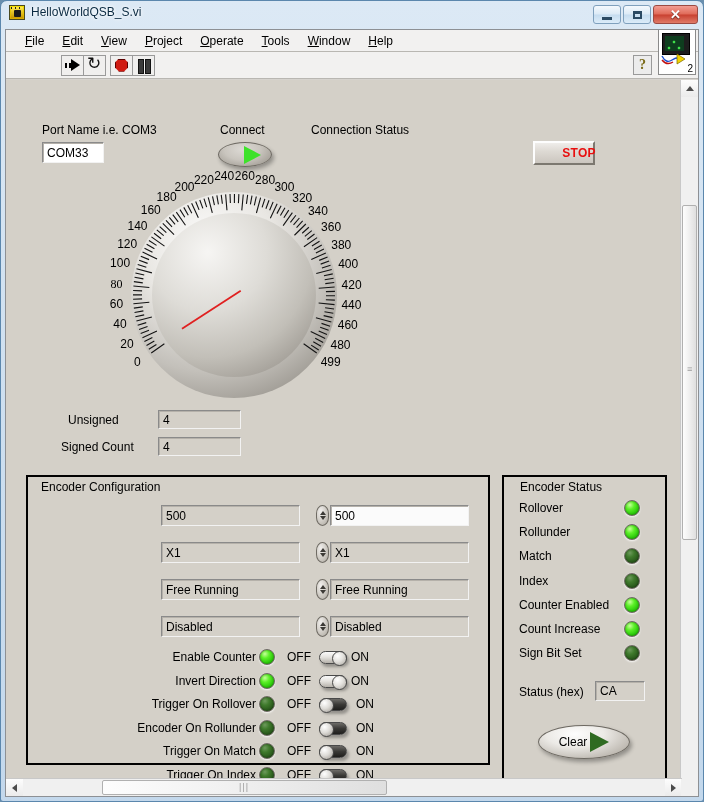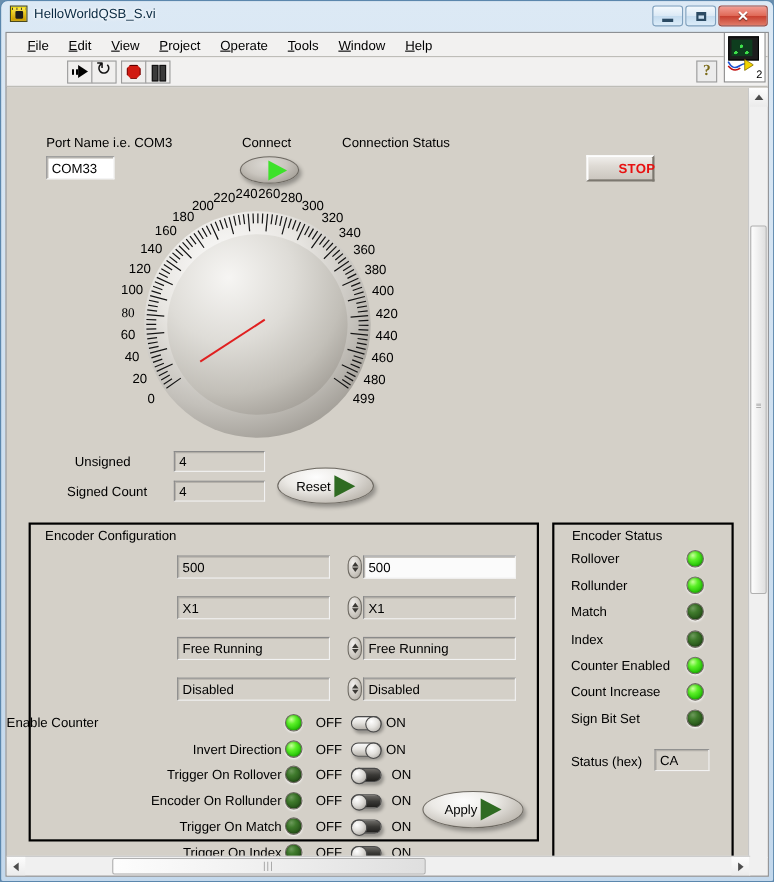--- a/index.html
+++ b/index.html
@@ -478,24 +478,20 @@
           <div class="tick-label" style="left: 334.522px; top: 257.765px; transform: translateX(-50%);">480</div>
           <div class="tick-label" style="left: 324.66px; top: 274.682px; transform: translateX(-50%);">499</div>
         </div>
 
       <div class="lbl" style="left:62px; top:333px;">Unsigned</div>
       <div class="field" style="left:152px; top:330px; width:83px; height:19px;">4</div>
 
       <div class="lbl" style="left:55px; top:360px;">Signed Count</div>
       <div class="field" style="left:152px; top:357px; width:83px; height:19px;">4</div>
 
-      <div class="oval-btn" style="left:246px; top:345px; width:88px; height:33px;">
-        <span class="btn-text">Reset</span>
-        <div class="tri-dark"></div>
-      </div>
 
       <div class="groupbox" style="left:20px; top:395px; width:464px; height:290px;"></div>
       <div class="group-title" style="left:33px; top:400px;">Encoder Configuration</div>
       <div id="cfg-rows">
           <div class="lbl" style="top: 428px; left: 0px; width: 266px; text-align: right;">Resolution</div>
           <div class="field" style="left: 155px; top: 425px; width: 139px; height: 21px;">500</div>
           <div class="spinner" style="left: 310px; top: 425px;">
             <div class="spin-up"></div>
             <div class="spin-dn"></div>
           </div>
@@ -516,21 +512,21 @@
           <div class="field" style="left: 324px; top: 499px; width: 139px; height: 21px;">Free Running</div>
           <div class="lbl" style="top: 539px; left: 0px; width: 266px; text-align: right;">Index Configuration</div>
           <div class="field" style="left: 155px; top: 536px; width: 139px; height: 21px;">Disabled</div>
           <div class="spinner" style="left: 310px; top: 536px;">
             <div class="spin-up"></div>
             <div class="spin-dn"></div>
           </div>
           <div class="field" style="left: 324px; top: 536px; width: 139px; height: 21px;">Disabled</div>
         </div>
       <div id="cfg-toggles">
-          <div class="lbl" style="left: 0px; width: 250px; text-align: left; top: 570px;">Enable Counter</div>
+          <div class="lbl" style="left: 0px; width: 250px; text-align: right; top: 570px;">Enable Counter</div>
           <div class="led on" style="left: 253px; top: 569px;"></div>
           <div class="sw-text" style="left: 281px; top: 570px;">OFF</div>
           <div class="switch on" style="left: 313px; top: 571px;"></div>
           <div class="sw-text" style="left: 345px; top: 570px;">ON</div>
           <div class="lbl" style="left: 0px; width: 250px; text-align: right; top: 594px;">Invert Direction</div>
           <div class="led on" style="left: 253px; top: 593px;"></div>
           <div class="sw-text" style="left: 281px; top: 594px;">OFF</div>
           <div class="switch on" style="left: 313px; top: 595px;"></div>
           <div class="sw-text" style="left: 345px; top: 594px;">ON</div>
           <div class="lbl" style="left: 0px; width: 250px; text-align: right; top: 617px;">Trigger On Rollover</div>
@@ -548,24 +544,20 @@
           <div class="sw-text" style="left: 281px; top: 664px;">OFF</div>
           <div class="switch off" style="left: 313px; top: 665px;"></div>
           <div class="sw-text" style="left: 350px; top: 664px;">ON</div>
           <div class="lbl" style="left: 0px; width: 250px; text-align: right; top: 688px;">Trigger On Index</div>
           <div class="led off" style="left: 253px; top: 687px;"></div>
           <div class="sw-text" style="left: 281px; top: 688px;">OFF</div>
           <div class="switch off" style="left: 313px; top: 689px;"></div>
           <div class="sw-text" style="left: 350px; top: 688px;">ON</div>
         </div>
 
-      <div class="oval-btn" style="left:378px; top:639px; width:92px; height:34px;">
-        <span class="btn-text">Apply</span>
-        <div class="tri-dark"></div>
-      </div>
 
       <div class="groupbox" style="left:496px; top:395px; width:165px; height:322px;"></div>
       <div class="group-title" style="left:512px; top:400px;">Encoder Status</div>
       <div id="status-rows">
           <div class="lbl" style="left: 513px; top: 421px;">Rollover</div>
           <div class="led on" style="left: 618px; top: 420px;"></div>
           <div class="lbl" style="left: 513px; top: 445px;">Rollunder</div>
           <div class="led on" style="left: 618px; top: 444px;"></div>
           <div class="lbl" style="left: 513px; top: 469px;">Match</div>
           <div class="led off" style="left: 618px; top: 468px;"></div>
@@ -575,20 +567,24 @@
           <div class="led on" style="left: 618px; top: 517px;"></div>
           <div class="lbl" style="left: 513px; top: 542px;">Count Increase</div>
           <div class="led on" style="left: 618px; top: 541px;"></div>
           <div class="lbl" style="left: 513px; top: 566px;">Sign Bit Set</div>
           <div class="led off" style="left: 618px; top: 565px;"></div>
         </div>
 
       <div class="lbl" style="left:513px; top:605px;">Status (hex)</div>
       <div class="field" style="left:589px; top:601px; width:50px; height:20px;">CA</div>
 
+      <div class="oval-btn" style="left:532px; top:645px; width:92px; height:34px;">
+        <span class="btn-text">Clear</span>
+        <div class="tri-dark"></div>
+      </div>
 
     </div>
 
     <div id="vscroll">
       <div class="sb-arrow" style="left:0; top:0;">
         <div class="arrow-up"></div>
       </div>
       <div class="sb-thumb" style="left:1px; top:125px; width:15px; height:335px;">
         <div class="sb-grip" style="left:4px; top:158px;">≡</div>
       </div>

